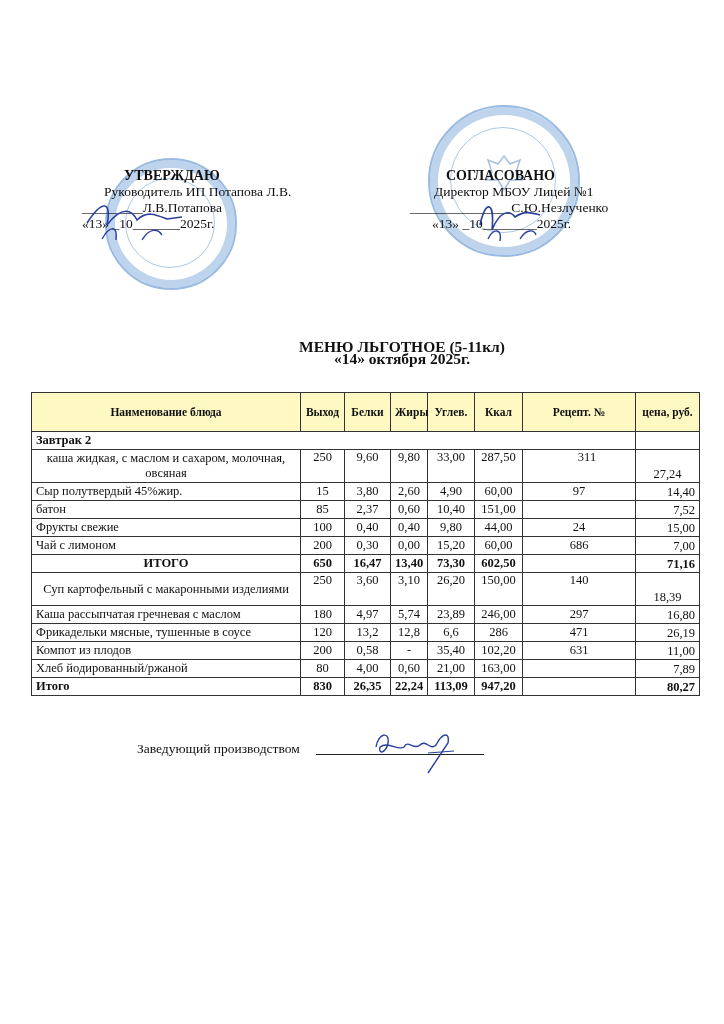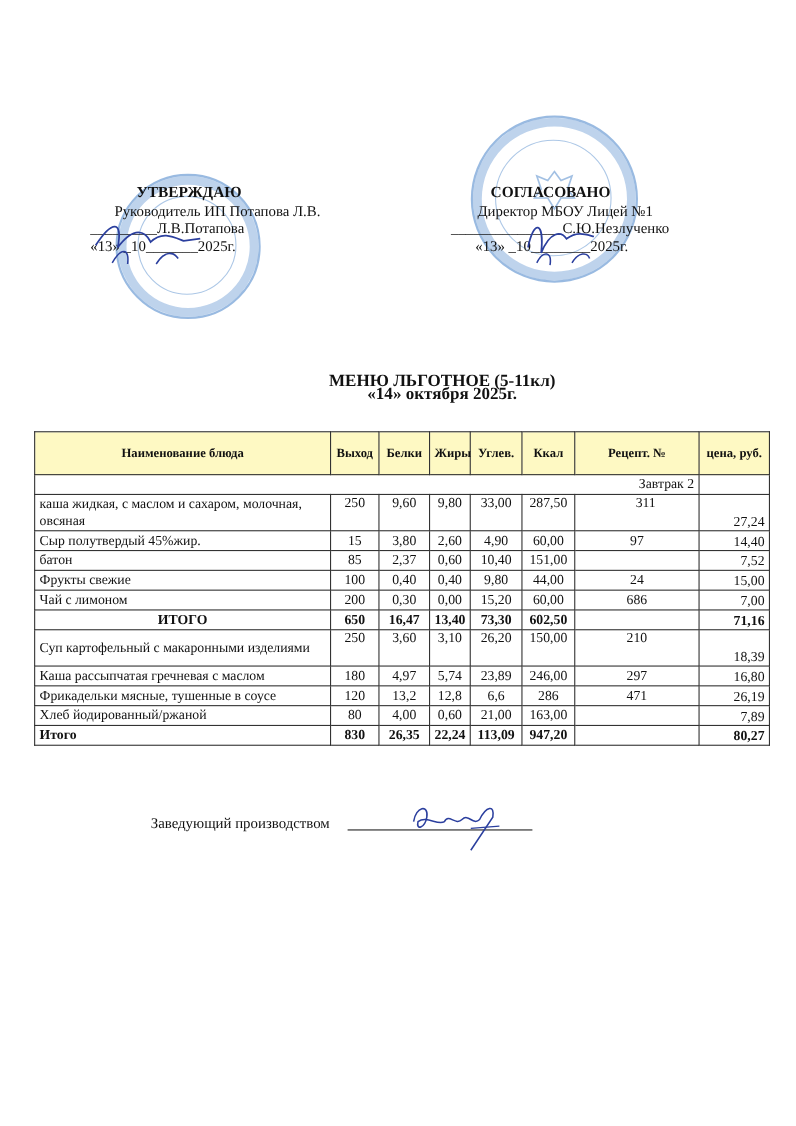--- a/index.html
+++ b/index.html
@@ -11,23 +11,23 @@
            box-shadow: inset 0 0 0 6px rgba(255,255,255,0), inset 0 0 0 8px rgba(70,130,200,0.35); }
   .stamp-inner { position:absolute; border-radius:50%; border:1.5px solid rgba(70,130,200,0.45); }
   .sig { position:absolute; }
   .title { position:absolute; left:0; width:724px; text-align:center; font-weight:bold; font-size:15.5px;margin-left:40px; }
   table.menu { position:absolute; left:31px; top:392px; width:668px; border-collapse:collapse;
                font-size:12.5px; table-layout:fixed; }
   table.menu td, table.menu th { border:1px solid #333; padding:0 4px; height:17px; line-height:15px; }
   table.menu th { background:#fef9c3; font-weight:bold; font-size:11.5px; height:38px; text-align:center; }
   table.menu td.num { text-align:center; }
   table.menu td.price { text-align:right; vertical-align:bottom; }
-  table.menu tr.section td.sec { text-align:right; font-weight:normal; }
+  table.menu tr.section td.sec { text-align:left; font-weight:bold; }
   table.menu tr.total td { font-weight:bold; }
-  table.menu tr.tall td { height:32px; }
+  table.menu tr.tall td { height:32px;text-align:center; }
   .footer { position:absolute; left:137px; top:741px; font-size:13.5px; }
   .footer-line { position:absolute; left:316px; top:754px; width:168px; border-bottom:1px solid #222; }
 </style>
 </head>
 <body>
 
 <div class="stamp" style="left:105px;top:158px;width:128px;height:128px;"></div>
 <div class="stamp-inner" style="left:125px;top:178px;width:88px;height:88px;"></div>
 <div class="approval" style="left:104px;top:168px;">
   <div class="head" style="padding-left:20px;">УТВЕРЖДАЮ</div>
@@ -147,21 +147,21 @@
         <td class="num"></td>
         <td class="price">71,16</td>
       </tr>
       <tr class=" tall">
         <td>Суп картофельный  с макаронными изделиями</td>
         <td class="num" style="vertical-align: top;">250</td>
         <td class="num" style="vertical-align: top;">3,60</td>
         <td class="num" style="vertical-align: top;">3,10</td>
         <td class="num" style="vertical-align: top;">26,20</td>
         <td class="num" style="vertical-align: top;">150,00</td>
-        <td class="num" style="vertical-align: top;">210</td>
+        <td class="num" style="vertical-align: top;">140</td>
         <td class="price">18,39</td>
       </tr>
       <tr>
         <td>Каша рассыпчатая гречневая с маслом</td>
         <td class="num">180</td>
         <td class="num">4,97</td>
         <td class="num">5,74</td>
         <td class="num">23,89</td>
         <td class="num">246,00</td>
         <td class="num">297</td>
@@ -171,20 +171,30 @@
         <td>Фрикадельки мясные, тушенные в соусе</td>
         <td class="num">120</td>
         <td class="num">13,2</td>
         <td class="num">12,8</td>
         <td class="num">6,6</td>
         <td class="num">286</td>
         <td class="num">471</td>
         <td class="price">26,19</td>
       </tr>
       <tr>
+        <td>Компот из плодов</td>
+        <td class="num">200</td>
+        <td class="num">0,58</td>
+        <td class="num">-</td>
+        <td class="num">35,40</td>
+        <td class="num">102,20</td>
+        <td class="num">631</td>
+        <td class="price">11,00</td>
+      </tr>
+      <tr>
         <td>Хлеб йодированный/ржаной</td>
         <td class="num">80</td>
         <td class="num">4,00</td>
         <td class="num">0,60</td>
         <td class="num">21,00</td>
         <td class="num">163,00</td>
         <td class="num"></td>
         <td class="price">7,89</td>
       </tr>
       <tr class="total">

